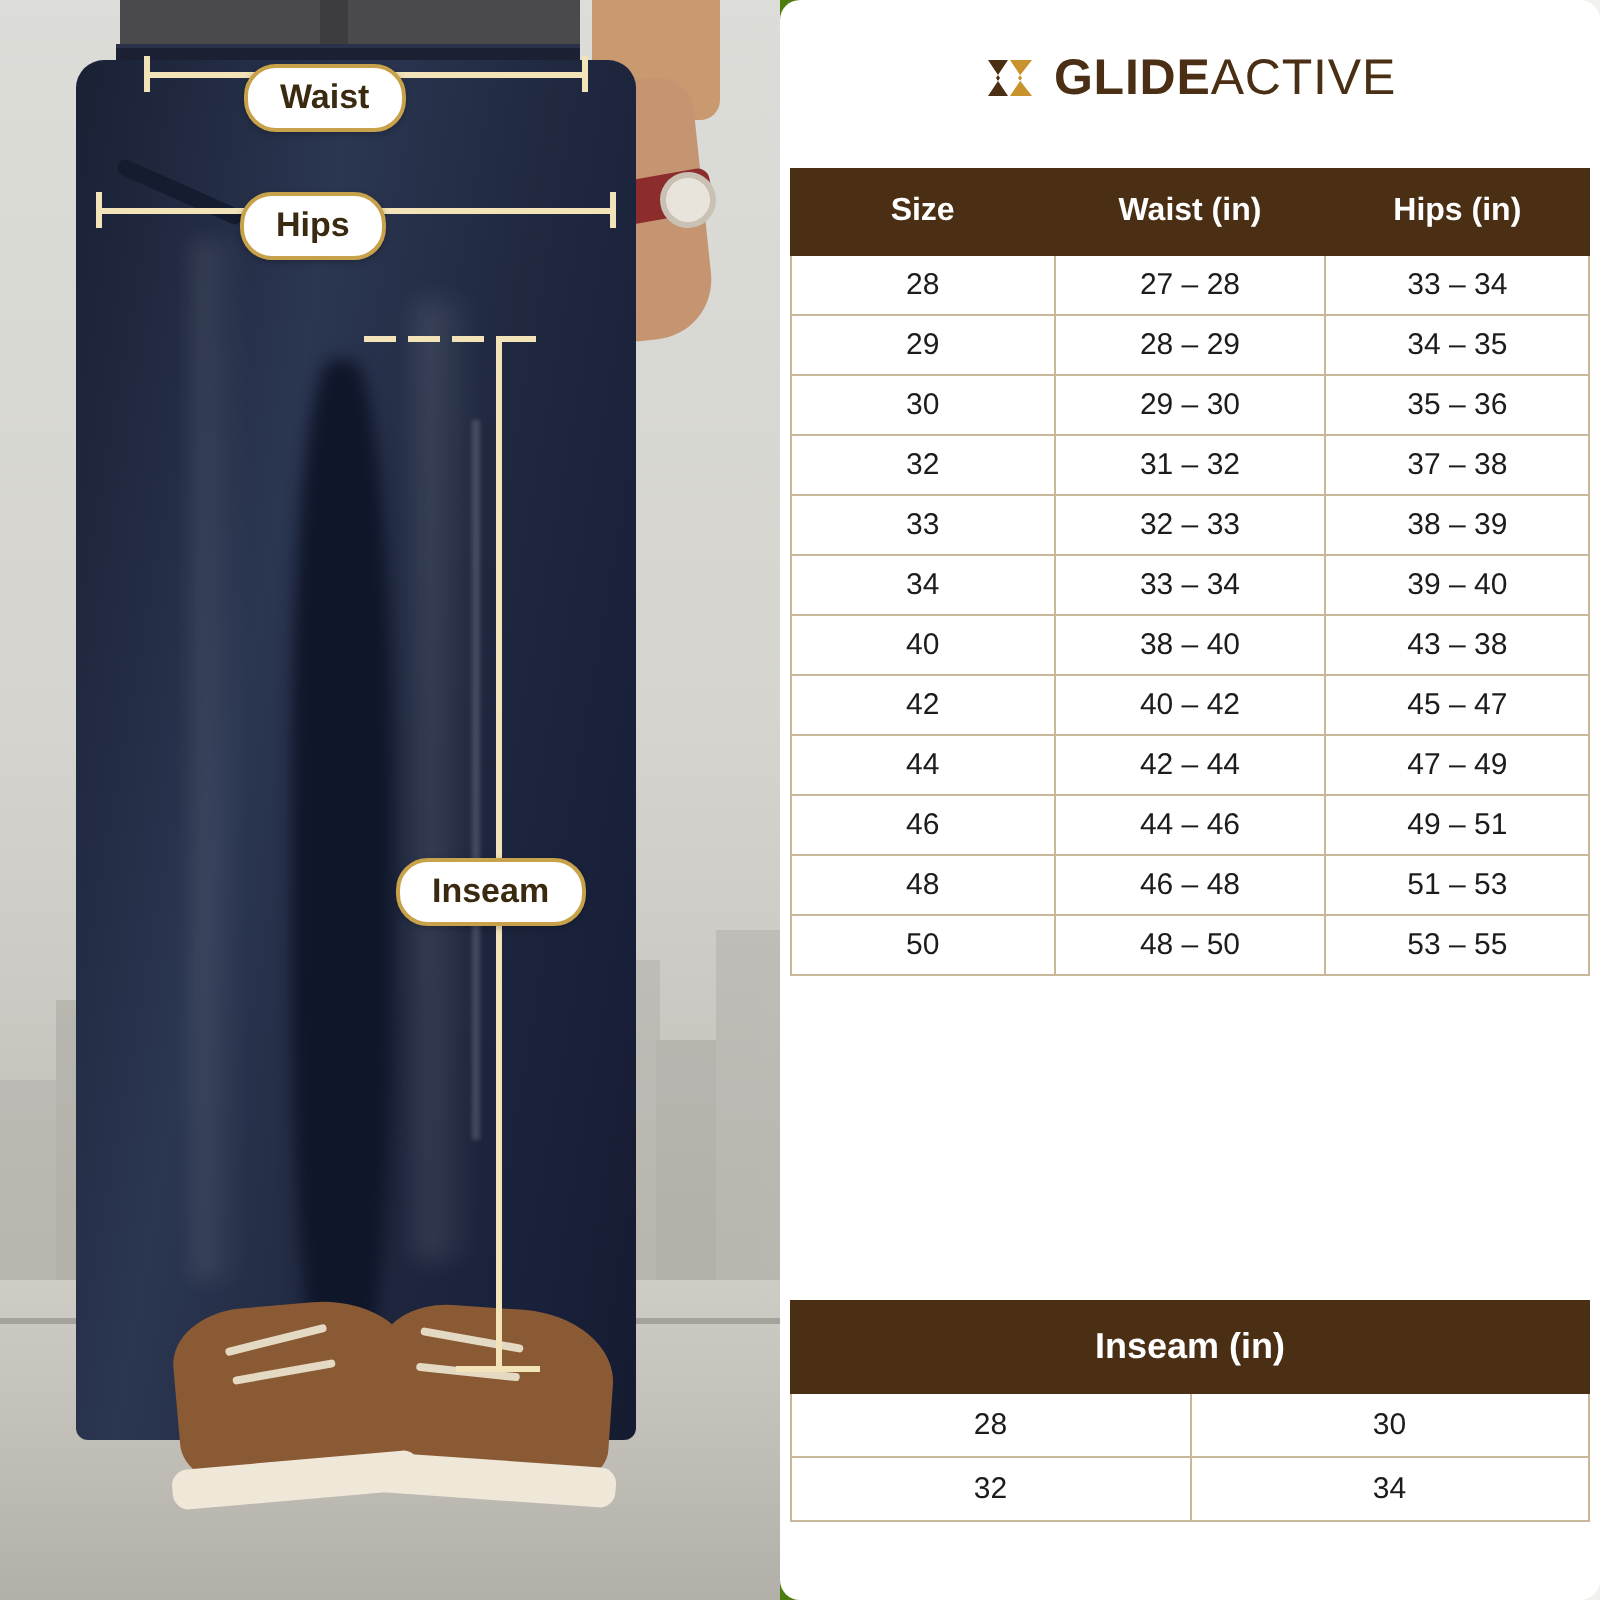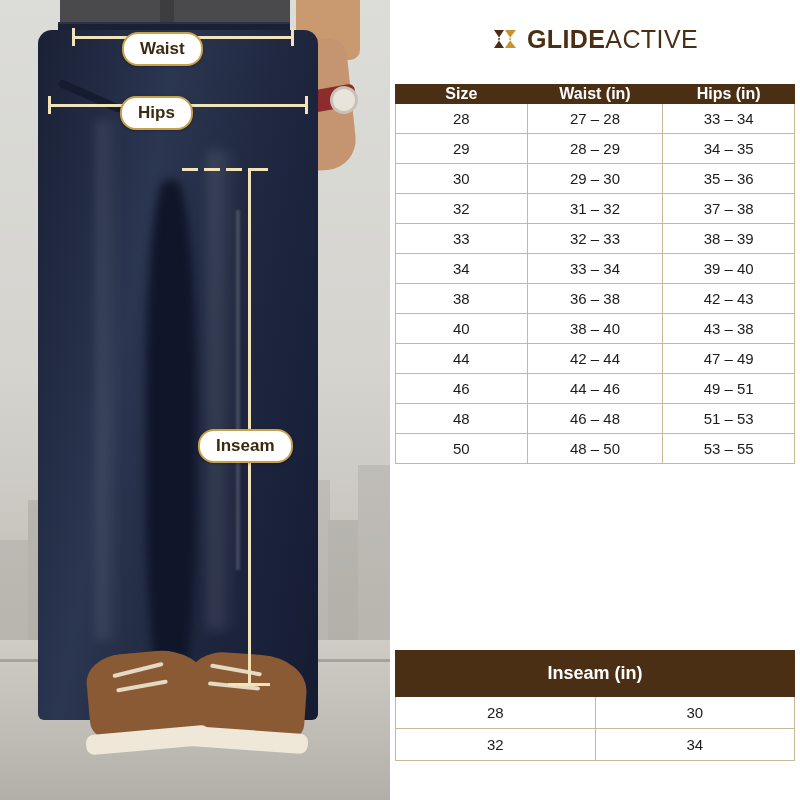--- a/index.html
+++ b/index.html
@@ -132,40 +132,41 @@
     box-shadow: 0 1px 3px rgba(0,0,0,.25);
   }
 
   
   #right {
     position: absolute;
     left: 390px; top: 0;
     width: 410px; height: 800px;
     background: #ffffff;
     padding: 0;
+    border-radius: 10px;
   }
   #brand {
     display: flex; align-items: center; justify-content: center;
     gap: 9px;
     height: 78px;
   }
   #brand .logo-mark { width: 26px; height: 26px; }
   .brand-text { font-size: 25px; letter-spacing: .4px; }
   .brand-glide { color: #4a2f14; font-weight: bold; }
   .brand-active { color: #4a2f14; font-weight: normal; }
 
   table { border-collapse: collapse; }
   #size-table {
     position: absolute; left: 5px; top: 84px;
     width: 400px;
   }
   #size-table th {
     background: #4a2f14; color: #ffffff;
     font-size: 16px; font-weight: bold;
-    padding: 0 4px;
+    padding: 12px 4px;
     border: 1px solid #4a2f14;
   }
   #size-table td {
     text-align: center;
     font-size: 15px;
     color: #1c1c1c;
     padding: 6px 4px;
     border: 1px solid #c9b79a;
     background: #ffffff;
   }
@@ -297,28 +298,28 @@
             <td class="col-size">33</td>
             <td class="col-w">32 – 33</td>
             <td class="col-h">38 – 39</td>
           </tr>
         <tr>
             <td class="col-size">34</td>
             <td class="col-w">33 – 34</td>
             <td class="col-h">39 – 40</td>
           </tr>
         <tr>
-            <td class="col-size">38</td>
-            <td class="col-w">36 – 38</td>
-            <td class="col-h">42 – 43</td>
-          </tr>
-        <tr>
             <td class="col-size">40</td>
             <td class="col-w">38 – 40</td>
             <td class="col-h">43 – 38</td>
+          </tr>
+        <tr>
+            <td class="col-size">42</td>
+            <td class="col-w">40 – 42</td>
+            <td class="col-h">45 – 47</td>
           </tr>
         <tr>
             <td class="col-size">44</td>
             <td class="col-w">42 – 44</td>
             <td class="col-h">47 – 49</td>
           </tr>
         <tr>
             <td class="col-size">46</td>
             <td class="col-w">44 – 46</td>
             <td class="col-h">49 – 51</td>

